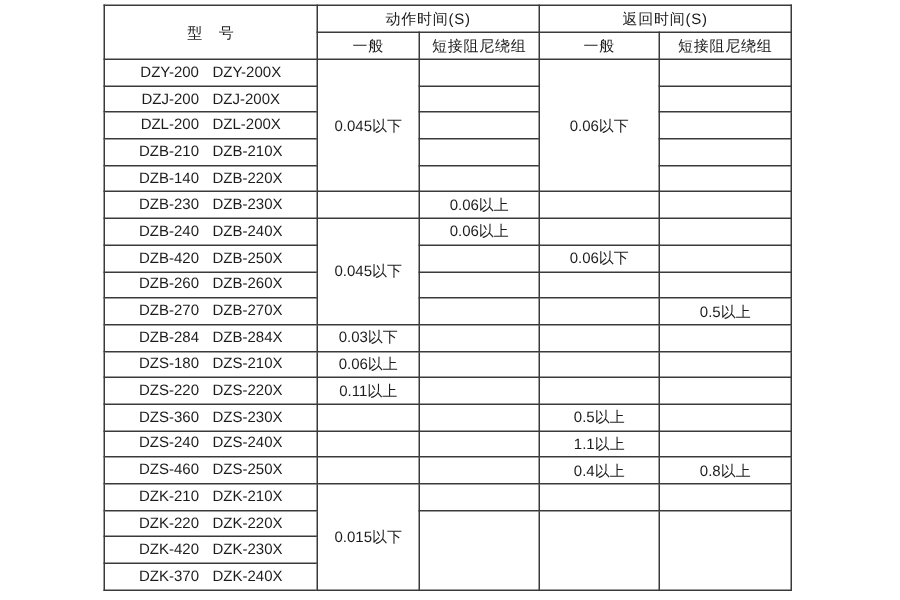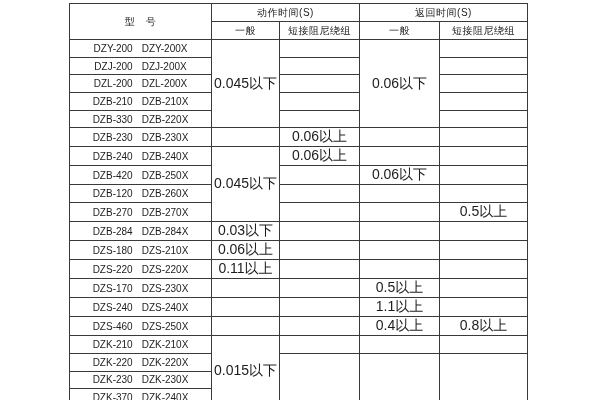--- a/index.html
+++ b/index.html
@@ -27,21 +27,21 @@
     font-weight:normal;
     white-space:nowrap;
     overflow:hidden;
   }
   thead tr{height:18px;}
   tbody tr{height:17.7px;}
   th{font-size:10px;letter-spacing:0.5px;}
   td.model .model-pair{
     display:flex;justify-content:center;gap:9px;
   }
-  td.val{font-size:14px;}
+  td.val{font-size:10px;}
 </style>
 </head>
 <body>
 
 <div class="table-wrap">
   <table>
     <colgroup>
       <col class="c-model">
         <col class="c-ag">
         <col class="c-as">
@@ -100,21 +100,21 @@
               <span>DZB-210</span>
               <span>DZB-210X</span>
             </div>
           </td>
           <td class="val as"></td>
           <td class="val rs"></td>
         </tr>
         <tr>
           <td class="model">
             <div class="model-pair">
-              <span>DZB-330</span>
+              <span>DZB-140</span>
               <span>DZB-220X</span>
             </div>
           </td>
           <td class="val as"></td>
           <td class="val rs"></td>
         </tr>
         <tr>
           <td class="model">
             <div class="model-pair">
               <span>DZB-230</span>
@@ -145,21 +145,21 @@
               <span>DZB-250X</span>
             </div>
           </td>
           <td class="val as"></td>
           <td class="val rg">0.06以下</td>
           <td class="val rs"></td>
         </tr>
         <tr>
           <td class="model">
             <div class="model-pair">
-              <span>DZB-120</span>
+              <span>DZB-260</span>
               <span>DZB-260X</span>
             </div>
           </td>
           <td class="val as"></td>
           <td class="val rg"></td>
           <td class="val rs"></td>
         </tr>
         <tr>
           <td class="model">
             <div class="model-pair">
@@ -203,21 +203,21 @@
             </div>
           </td>
           <td class="val ag">0.11以上</td>
           <td class="val as"></td>
           <td class="val rg"></td>
           <td class="val rs"></td>
         </tr>
         <tr>
           <td class="model">
             <div class="model-pair">
-              <span>DZS-170</span>
+              <span>DZS-360</span>
               <span>DZS-230X</span>
             </div>
           </td>
           <td class="val ag"></td>
           <td class="val as"></td>
           <td class="val rg">0.5以上</td>
           <td class="val rs"></td>
         </tr>
         <tr>
           <td class="model">
@@ -262,21 +262,21 @@
               <span>DZK-220X</span>
             </div>
           </td>
           <td class="val as" rowspan="3"></td>
           <td class="val rg" rowspan="3"></td>
           <td class="val rs" rowspan="3"></td>
         </tr>
         <tr>
           <td class="model">
             <div class="model-pair">
-              <span>DZK-230</span>
+              <span>DZK-420</span>
               <span>DZK-230X</span>
             </div>
           </td>
         </tr>
         <tr>
           <td class="model">
             <div class="model-pair">
               <span>DZK-370</span>
               <span>DZK-240X</span>
             </div>

